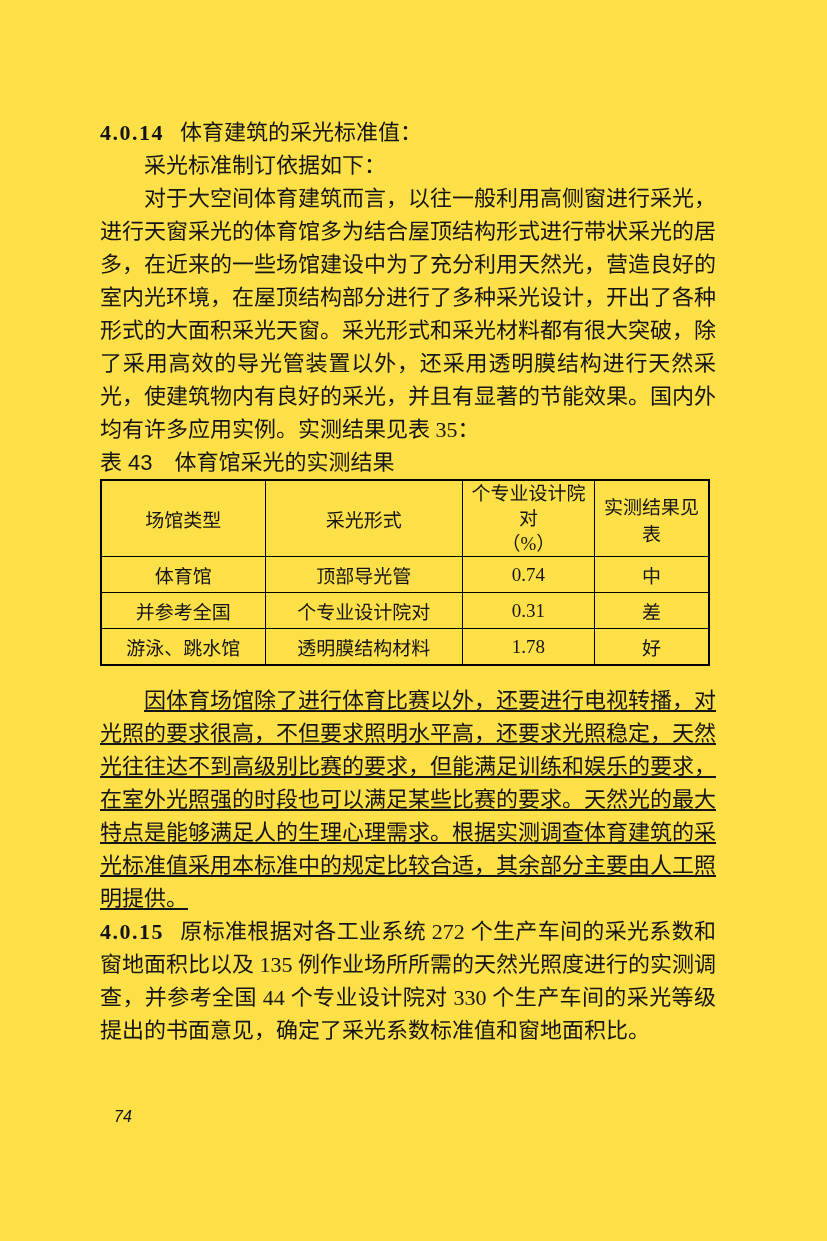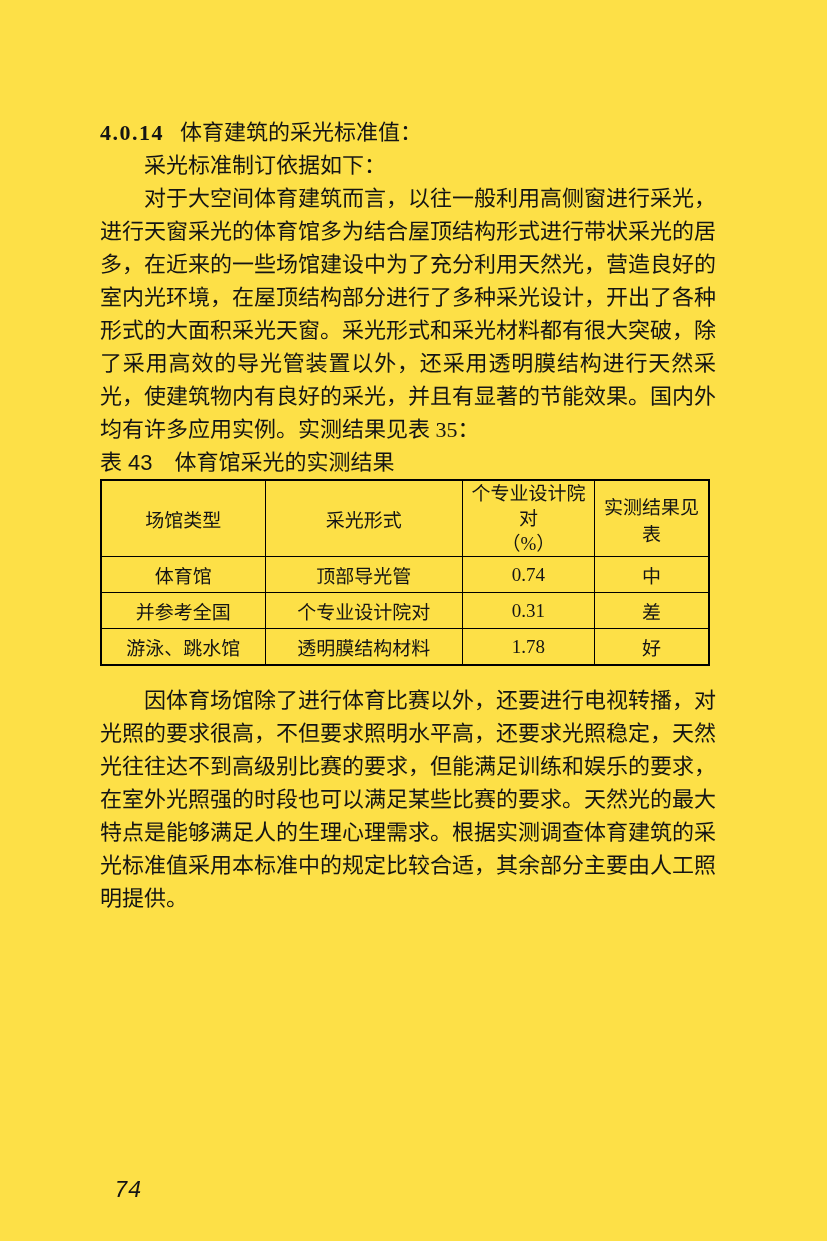--- a/index.html
+++ b/index.html
@@ -54,28 +54,28 @@
     border: 1px solid #000;
     text-align: center;
     vertical-align: middle;
     font-weight: normal;
     font-size: 19px;
     padding: 0 2px;
   }
   table.data-table thead th { height: 62px; }
   table.data-table tbody td { height: 35px; }
   .hline { display: block; line-height: 25px; }
-  .after-table { margin-top: 18px !important; }
+  .after-table { margin-top: 18px !important; text-decoration: underline; }
   .page-number {
     position: absolute;
     left: 114px;
-    top: 1178px;
-    font-size: 23px;
+    top: 1108px;
+    font-size: 16px;
     font-style: italic;
-    font-family: Liberation Mono, monospace;
+    font-family: Liberation Sans, sans-serif;
     color: #141414;
   }
 </style>
 </head>
 <body>
 
 <div class="page">
   <div class="content">
 
     <p><span class="clause-num">4.0.14</span><span>体育建筑的采光标准值：</span></p>
@@ -121,18 +121,19 @@
           <td>游泳、跳水馆</td>
           <td>透明膜结构材料</td>
           <td>1.78</td>
           <td>好</td>
         </tr>
       </tbody>
     </table>
 
     <p class="indent after-table">因体育场馆除了进行体育比赛以外，还要进行电视转播，对光照的要求很高，不但要求照明水平高，还要求光照稳定，天然光往往达不到高级别比赛的要求，但能满足训练和娱乐的要求，在室外光照强的时段也可以满足某些比赛的要求。天然光的最大特点是能够满足人的生理心理需求。根据实测调查体育建筑的采光标准值采用本标准中的规定比较合适，其余部分主要由人工照明提供。</p>
 
+    <p><span class="clause-num">4.0.15</span><span>原标准根据对各工业系统 272 个生产车间的采光系数和窗地面积比以及 135 例作业场所所需的天然光照度进行的实测调查，并参考全国 44 个专业设计院对 330 个生产车间的采光等级提出的书面意见，确定了采光系数标准值和窗地面积比。</span></p>
 
 
   </div>
 
   <div class="page-number">74</div>
 </div>
 
 </body></html>

